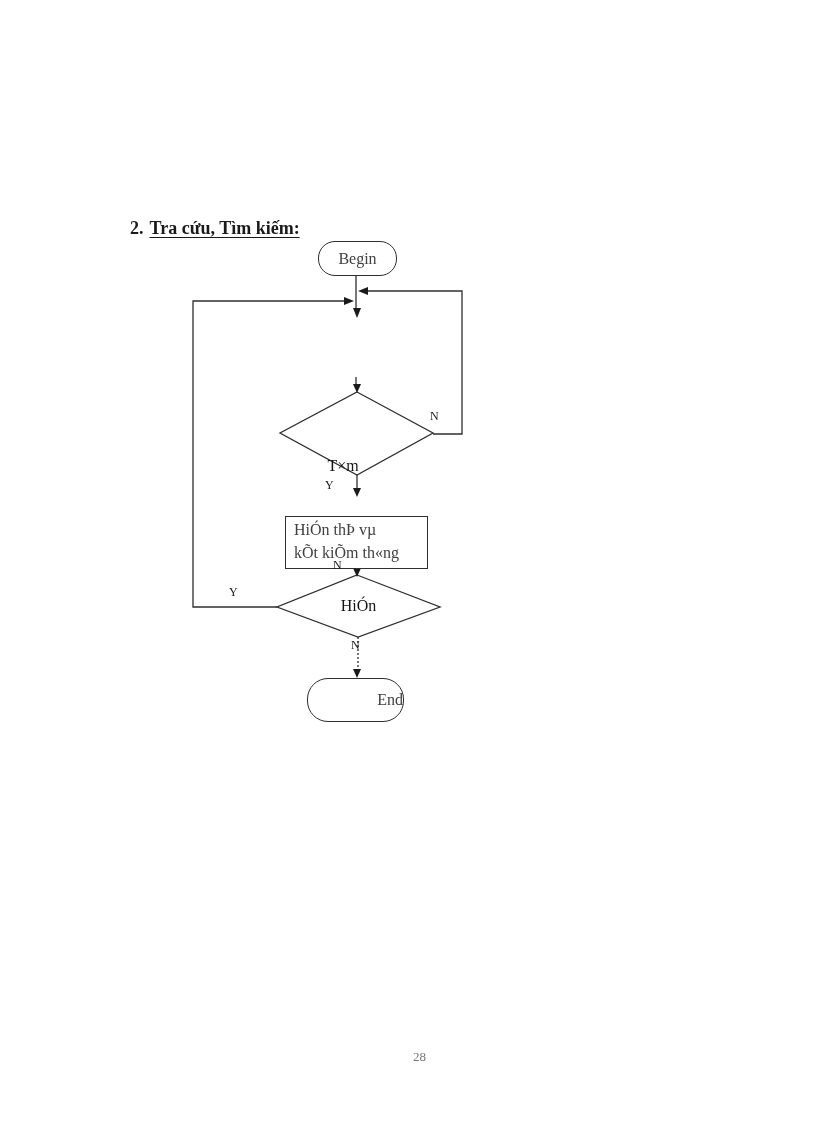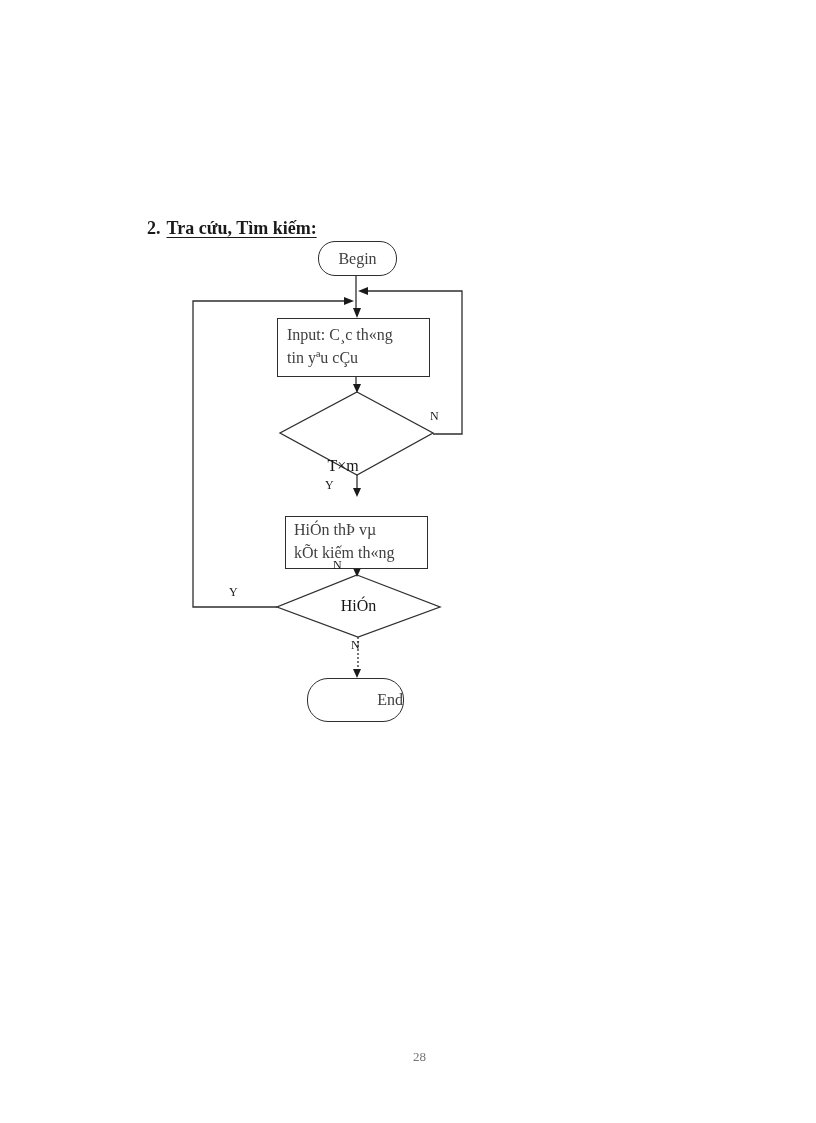--- a/index.html
+++ b/index.html
@@ -7,21 +7,21 @@
     position: relative;
     width: 816px;
     height: 1123px;
     background: #ffffff;
     font-family: "Liberation Serif", serif;
     color: #1a1a1a;
     overflow: hidden;
   }
   .heading {
     position: absolute;
-    left: 147px;
+    left: 130px;
     top: 218px;
     margin: 0;
     font-size: 18px;
     font-weight: bold;
     white-space: nowrap;
   }
   .heading .num { margin-right: 6px; }
   .heading .title {
     text-decoration: underline;
     text-underline-offset: 3px;
@@ -114,32 +114,28 @@
     <polygon points="357,393 353,384 361,384" fill="#1a1a1a" stroke="none"></polygon>
     <polygon points="357,497 353,488 361,488" fill="#1a1a1a" stroke="none"></polygon>
     <polygon points="357,577 353,568 361,568" fill="#1a1a1a" stroke="none"></polygon>
     <polygon points="357,678 353,669 361,669" fill="#1a1a1a" stroke="none"></polygon>
   </svg>
 
   <div class="node stadium begin">
     <span>Begin</span>
   </div>
 
-  <div class="node rect input-box">
-    <div>Input: C¸c th«ng</div>
-    <div>tin yªu cÇu</div>
-  </div>
 
   <div class="diamond-text search-text">
     <div>T×m</div>
   </div>
 
   <div class="node rect display-box">
     <div>HiÓn thÞ vµ</div>
-    <div>kÕt kiếm th«ng</div>
+    <div>kÕt kiÕm th«ng</div>
   </div>
 
   <div class="diamond-text continue-text">
     <span>HiÓn</span>
   </div>
 
   <div class="node stadium end">
     <span>End</span>
   </div>
 

